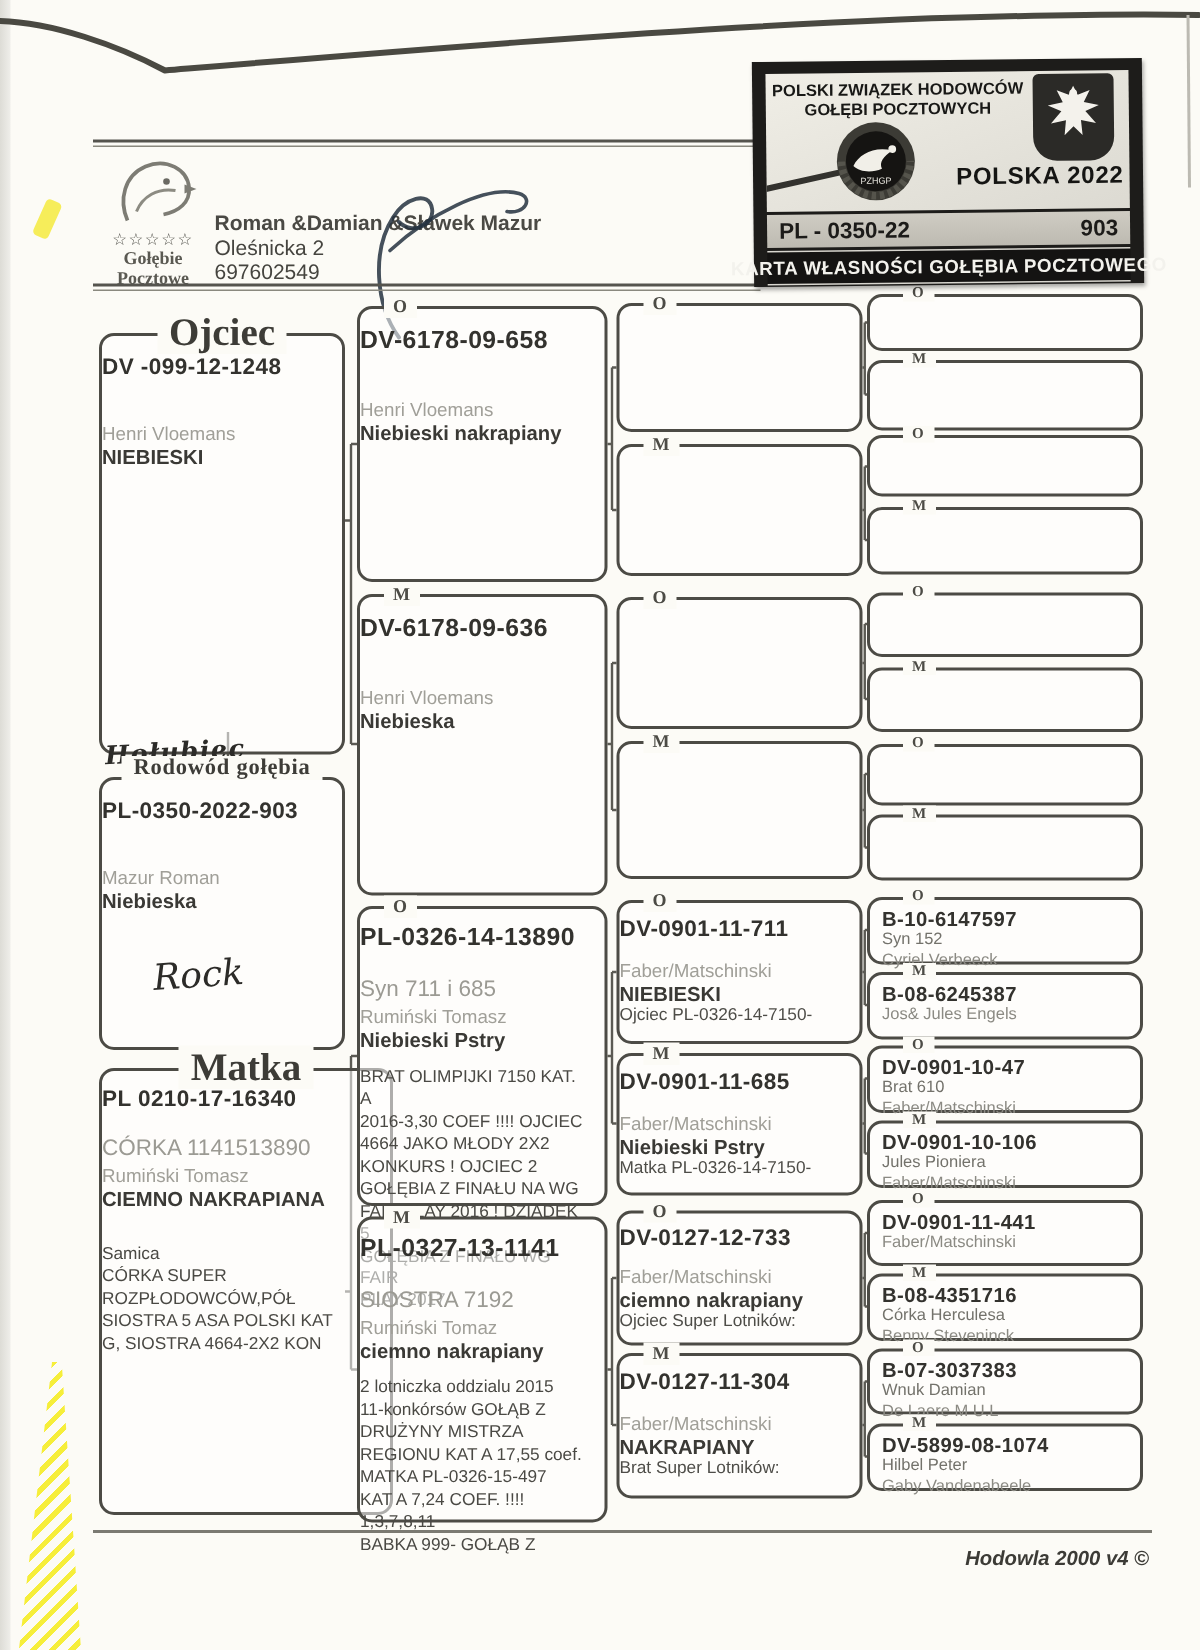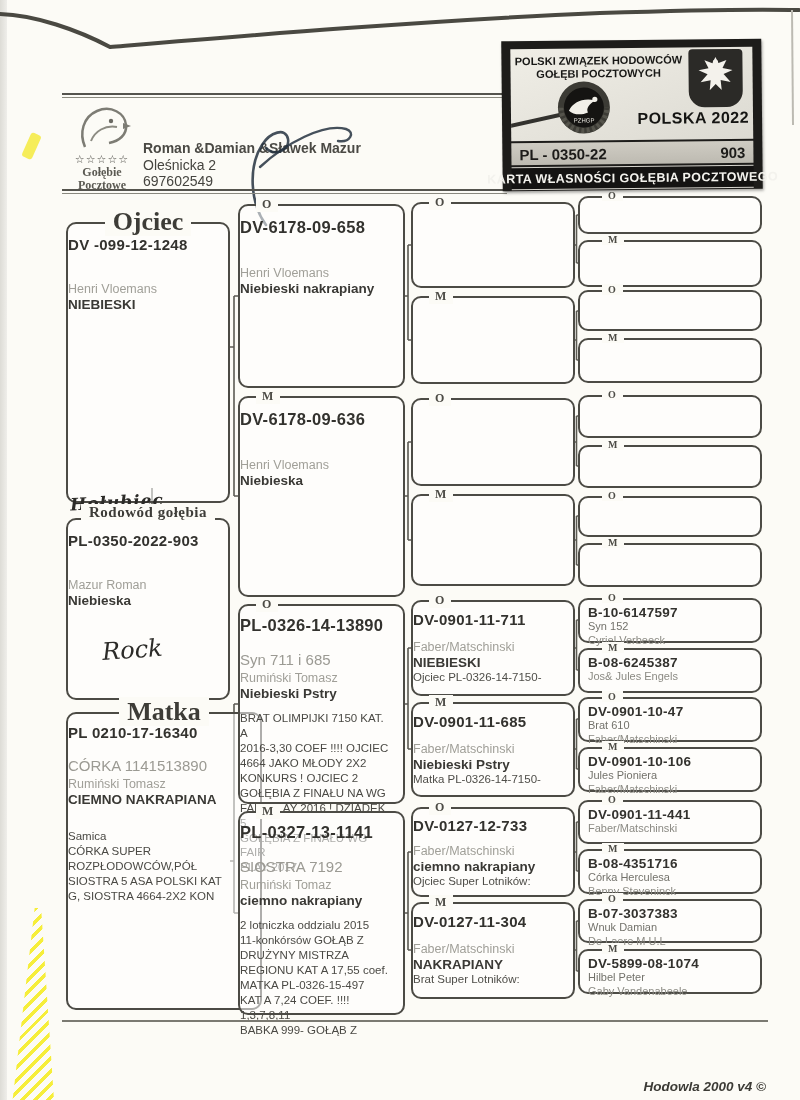--- a/index.html
+++ b/index.html
@@ -76,21 +76,21 @@
 
   .handnote { position:absolute; left:70px; top:492px; font:italic bold 17px "DejaVu Serif",serif;
     color:#2c2b28; transform:rotate(-3deg); letter-spacing:1px; }
   .rock { font:italic 24px "DejaVu Serif",serif; color:#2c2b28; transform:rotate(-4deg);
     margin:26px 0 0 34px; }
 
   .connectors { position:absolute; left:0; top:0; pointer-events:none; }
 
   .footer-line { position:absolute; left:62px; top:1020px; width:706px; border-top:2px solid #7b7a72; }
   .footer { position:absolute; left:0; top:1031px; width:766px; text-align:right;
-    font:bold italic 13.5px "Liberation Sans",sans-serif; color:#3c3b36;margin-top:48px; }
+    font:bold italic 13.5px "Liberation Sans",sans-serif; color:#3c3b36; }
 </style>
 </head>
 <body>
 
 <div class="page">
 
   <div class="left-edge-band"></div>
   <svg class="scan-top" width="800" height="140" viewBox="0 0 800 140">
     <path d="M0 14 C 35 15, 78 30, 110 47 C 230 37, 430 20, 600 13 C 690 10, 755 9, 799 10" fill="none" stroke="#4a4942" stroke-width="4" stroke-linecap="round"></path>
     <path d="M792 10 L 793 125" fill="none" stroke="#bcbab2" stroke-width="2"></path>

